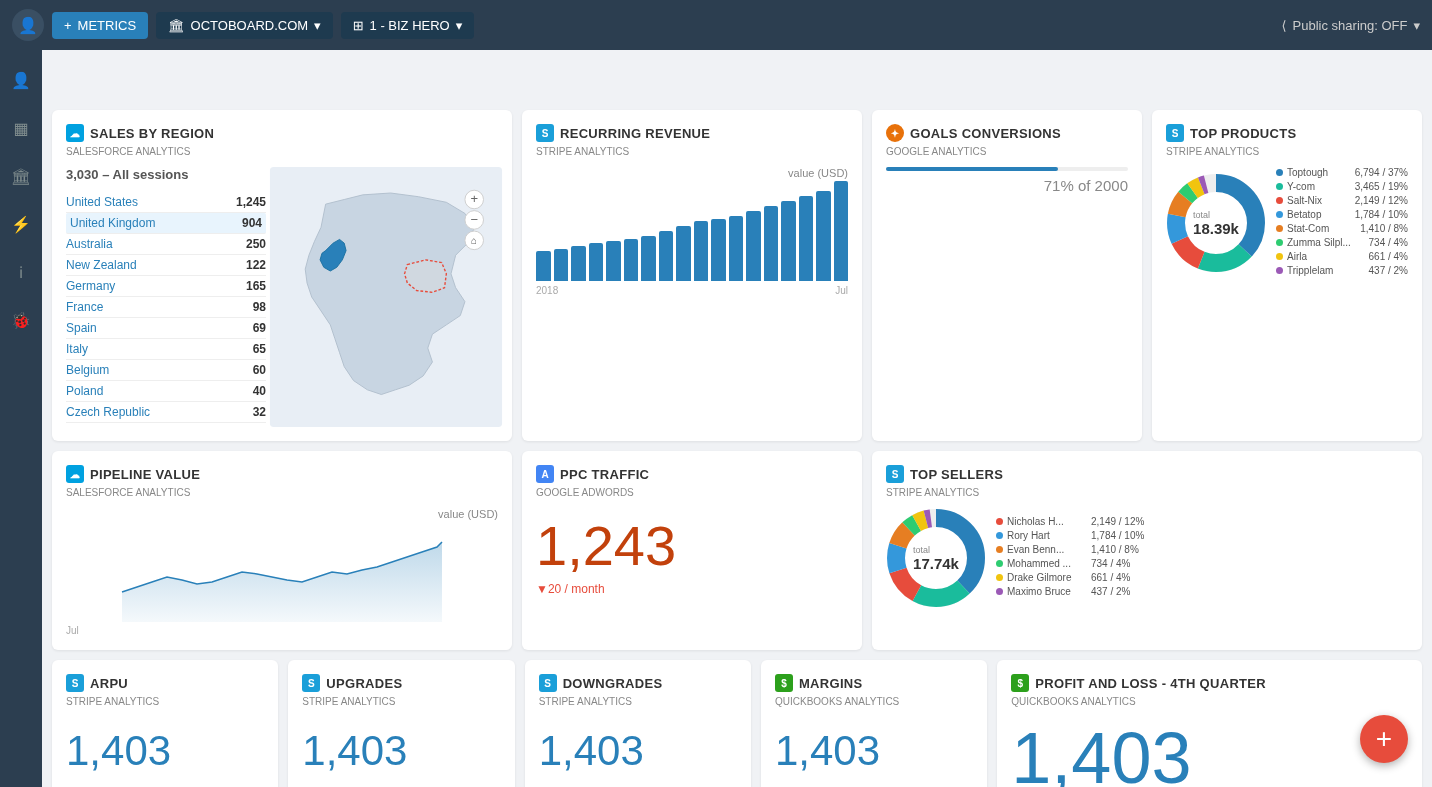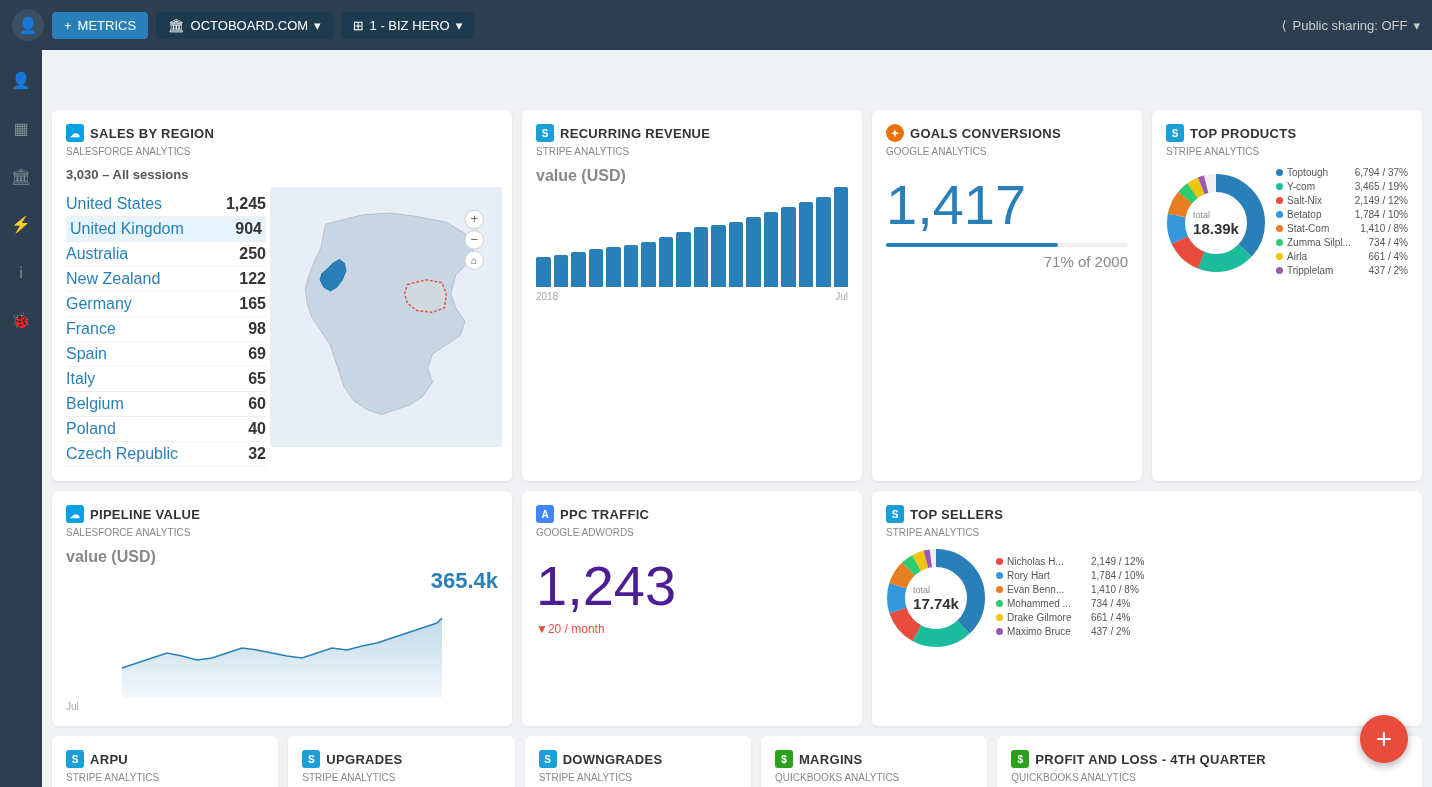--- a/index.html
+++ b/index.html
@@ -35,45 +35,45 @@
     .card-header { display: flex; align-items: center; gap: 6px; margin-bottom: 4px; }
     .card-title { font-size: 13px; font-weight: 700; color: #333; text-transform: uppercase; letter-spacing: 0.3px; }
     .card-subtitle { font-size: 10px; color: #888; text-transform: uppercase; margin-bottom: 10px; }
 
     
     .sales-card { grid-column: 1; grid-row: 1; }
     .sales-body { display: flex; gap: 0; }
     .sales-list { min-width: 200px; }
     .sales-total { font-size: 13px; color: #555; margin-bottom: 10px; }
     .sales-total span { font-weight: 700; }
-    .sales-row { display: flex; justify-content: space-between; align-items: center; padding: 3px 0; border-bottom: 1px solid #eee; font-size: 16px; }
+    .sales-row { display: flex; justify-content: space-between; align-items: center; padding: 3px 0; border-bottom: 1px solid #eee; font-size: 12px; }
     .sales-row.highlighted { background: #e8f4fd; border-radius: 2px; padding-left: 4px; padding-right: 4px; }
     .sales-row-name { color: #2980b9; cursor: pointer; }
     .sales-row-val { font-weight: 600; color: #333; }
     .map-container { flex: 1; display: flex; align-items: center; justify-content: center; position: relative; }
-    .revenue-value { font-size: 16px; color: #888; margin-bottom: 2px; font-weight: bold; }
+    .revenue-value { font-size: 11px; color: #888; text-align: right; margin-bottom: 2px; }
     .revenue-amount { font-size: 22px; font-weight: 700; color: #2980b9; text-align: right; margin-bottom: 4px; }
     .bar-chart { display: flex; align-items: flex-end; gap: 3px; height: 100px; margin-bottom: 4px; }
     .bar { background: #2980b9; border-radius: 2px 2px 0 0; flex: 1; min-width: 14px; }
     .chart-labels { display: flex; justify-content: space-between; font-size: 10px; color: #aaa; }
     .goals-value { font-size: 56px; font-weight: 300; color: #2980b9; line-height: 1; margin: 20px 0 10px; }
     .goals-bar { height: 4px; background: #eee; border-radius: 2px; margin-bottom: 6px; }
     .goals-bar-fill { height: 100%; background: #2980b9; border-radius: 2px; }
     .goals-pct { font-size: 15px; color: #888; text-align: right; }
     .donut-row { display: flex; gap: 10px; align-items: center; }
     .donut-container { position: relative; width: 100px; height: 100px; flex-shrink: 0; }
     .donut-label { position: absolute; top: 50%; left: 50%; transform: translate(-50%, -50%); text-align: left; }
     .donut-label-total { font-size: 9px; color: #888; display: block; }
     .donut-label-val { font-size: 15px; font-weight: 700; color: #333; }
     .legend-list { flex: 1; }
     .legend-item { display: flex; align-items: center; gap: 4px; font-size: 10px; margin-bottom: 3px; }
     .legend-dot { width: 7px; height: 7px; border-radius: 50%; flex-shrink: 0; }
     .legend-name { flex: 1; color: #555; white-space: nowrap; overflow: hidden; text-overflow: ellipsis; max-width: 80px; }
     .legend-vals { color: #555; white-space: nowrap; }
-    .ppc-value { font-size: 56px; font-weight: 300; color: #4c1d95; line-height: 1; margin: 20px 0 8px; }
+    .ppc-value { font-size: 56px; font-weight: 300; color: #c2410c; line-height: 1; margin: 20px 0 8px; }
     .ppc-change { font-size: 12px; color: #e74c3c; }
     .bottom-card { flex: 1; background: #fff; border-radius: 6px; padding: 14px; box-shadow: 0 1px 3px rgba(0,0,0,0.08); }
     .bottom-value { font-size: 42px; font-weight: 300; color: #2980b9; margin: 20px 0 6px; }
 
     
     .big-bottom-card { flex: 2; }
     .big-value { font-size: 72px; font-weight: 300; color: #2980b9; margin: 10px 0 6px; }
 
     
     .fab {
@@ -245,21 +245,20 @@
         <span>Jul</span>
       </div>
     </div>
 
     <div class="card" style="flex:1;">
       <div class="card-header">
         <span class="s-icon ga-icon" style="background:#e8710a; border-radius:50%;">✦</span>
         <span class="card-title">GOALS CONVERSIONS</span>
       </div>
       <div class="card-subtitle">Google Analytics</div>
-      <div class="goals-value">1,417</div>
       <div class="goals-bar">
         <div class="goals-bar-fill" style="width:71%"></div>
       </div>
       <div class="goals-pct">71% of 2000</div>
     </div>
 
     <div class="card" style="flex:1;">
       <div class="card-header">
         <span class="s-icon">S</span>
         <span class="card-title">TOP PRODUCTS</span>
@@ -332,21 +331,20 @@
 
   <div style="display:flex; gap:10px; margin-bottom:10px;">
 
     <div class="card" style="width:460px; flex-shrink:0;">
       <div class="card-header">
         <span class="s-icon sf-icon">☁</span>
         <span class="card-title">PIPELINE VALUE</span>
       </div>
       <div class="card-subtitle">SALESFORCE analytics</div>
       <div class="revenue-value">value (USD)</div>
-      <div class="revenue-amount">365.4k</div>
       
       <svg viewBox="0 0 320 100" width="100%" height="100">
         <defs>
           <linearGradient id="areaGrad" x1="0" y1="0" x2="0" y2="1">
             <stop offset="0%" stop-color="#2980b9" stop-opacity="0.3"></stop>
             <stop offset="100%" stop-color="#2980b9" stop-opacity="0.05"></stop>
           </linearGradient>
         </defs>
         <path d="M0,70 L15,65 L30,60 L45,55 L60,58 L75,62 L90,60 L105,55 L120,50 L135,52 L150,55 L165,58 L180,60 L195,55 L210,50 L225,52 L240,48 L255,45 L270,40 L285,35 L300,30 L315,25 L320,20 L320,100 L0,100 Z" fill="url(#areaGrad)"></path>
         <path d="M0,70 L15,65 L30,60 L45,55 L60,58 L75,62 L90,60 L105,55 L120,50 L135,52 L150,55 L165,58 L180,60 L195,55 L210,50 L225,52 L240,48 L255,45 L270,40 L285,35 L300,30 L315,25 L320,20" fill="none" stroke="#2980b9" stroke-width="1.5"></path>

